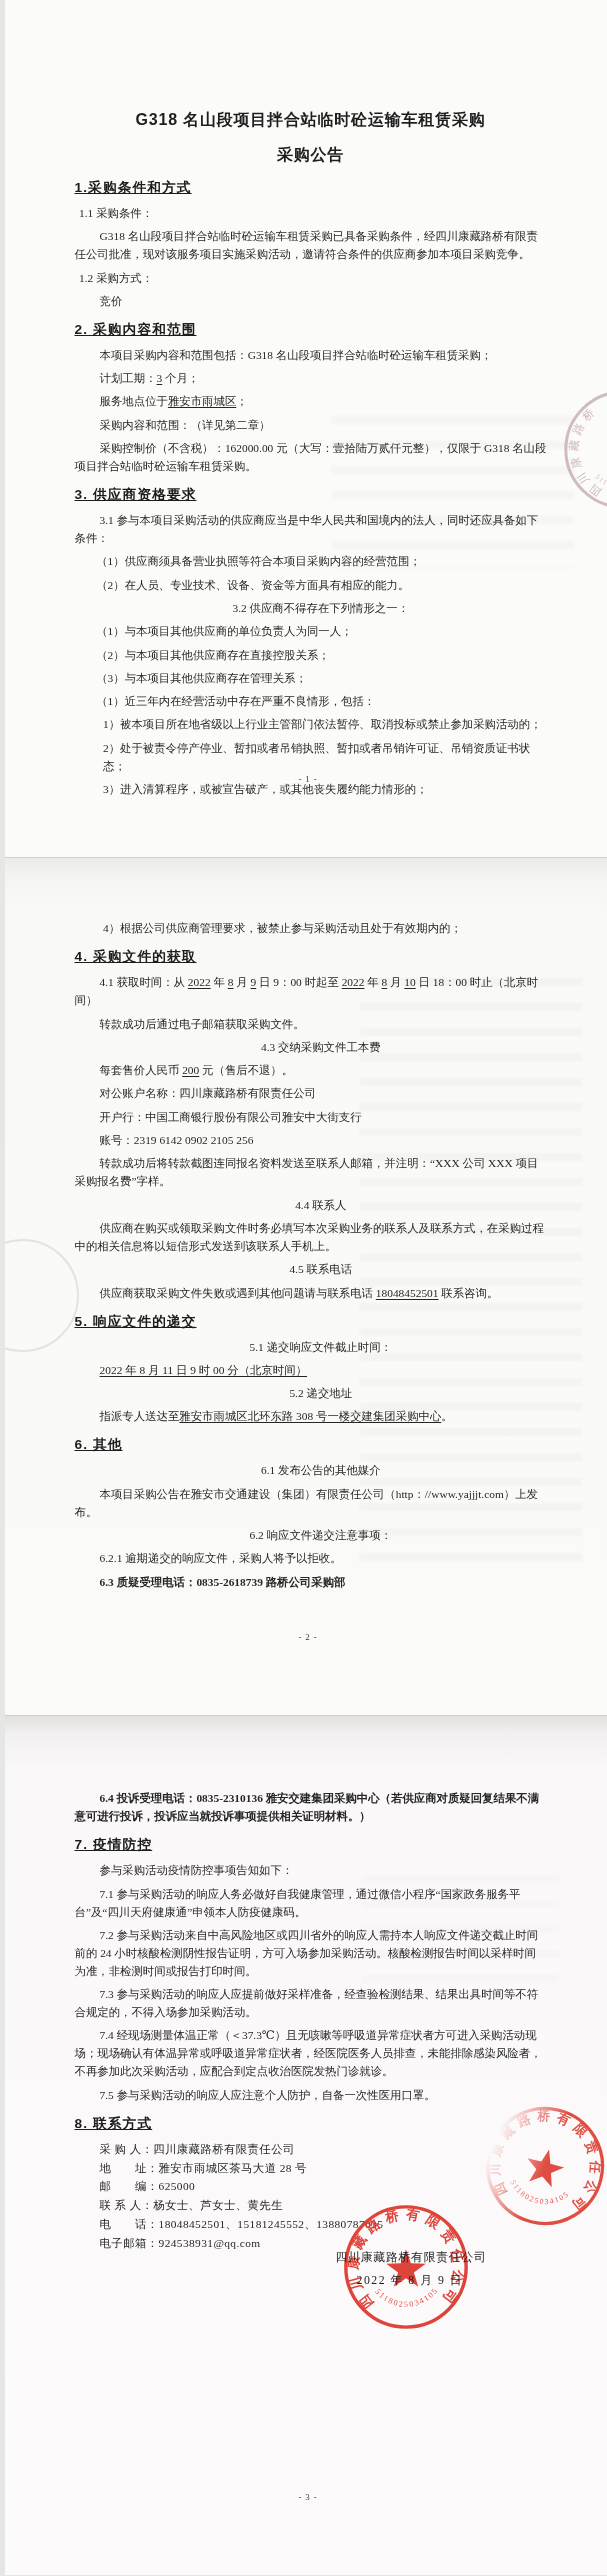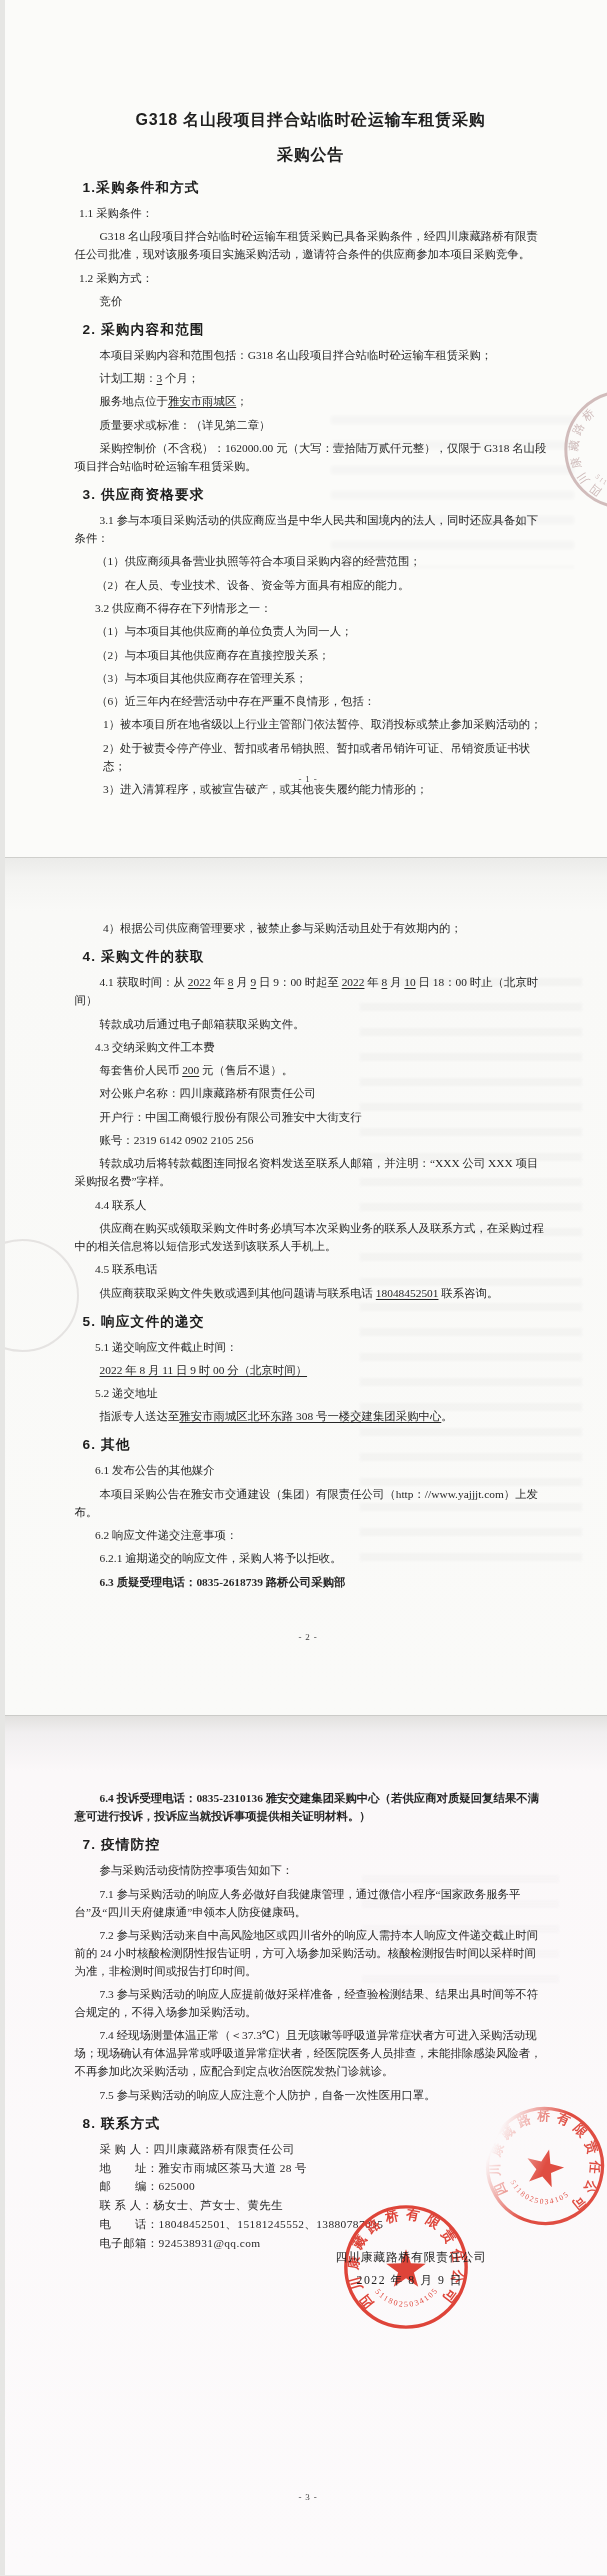--- a/index.html
+++ b/index.html
@@ -16,23 +16,23 @@
         font-size:11.4px;line-height:18px;}
   .page-2 .page-inner{padding-top:56px;}
   .page-3 .page-inner{padding-top:68px;}
 
   p{margin:0;}
   .p-title{font-family:"Liberation Sans","DejaVu Sans",sans-serif;font-weight:bold;
            font-size:16px;line-height:23px;text-align:center;letter-spacing:0.8px;
            color:#1e1e1e;margin:0 0 12px 0;}
   .p-h{font-family:"Liberation Sans","DejaVu Sans",sans-serif;font-weight:bold;
        font-size:13.7px;line-height:20px;letter-spacing:1.1px;color:#1d1d1d;
-       margin:10px 0 6px 8px;}
+       margin:10px 0 6px 0;text-decoration:underline;}
   .p-sub0{margin:5.3px 0 5.3px 0.4em;}
-  .p-sub{margin:5.3px 0 5.3px 1.8em;}
+  .p-sub{margin:5.3px 0 5.3px 1.8em;text-align:center;}
   .p-body{text-indent:2.2em;margin:5.3px 0;}
   .p-line{margin:5.3px 0 5.3px 2.2em;}
   .p-item{margin:5.3px 0 5.3px 1.9em;}
   .p-item2{margin:5.3px 0 5.3px 2.5em;}
   .p-contact{margin:0.8px 0 0.8px 2.2em;letter-spacing:0.4px;}
   .p-bold{font-weight:bold;}
   .u{text-decoration:underline;text-underline-offset:2.3px;}
 
   .pfoot{position:absolute;left:0;right:0;bottom:73px;text-align:center;
          font-size:9px;letter-spacing:0.8px;color:#3a3a3a;}
@@ -70,31 +70,31 @@
         <p class="p-title"><span>采购公告</span></p>
         <p class="p-h"><span>1.采购条件和方式</span></p>
         <p class="p-sub0"><span>1.1 采购条件：</span></p>
         <p class="p-body"><span>G318 名山段项目拌合站临时砼运输车租赁采购已具备采购条件，经四川康藏路桥有限责任公司批准，现对该服务项目实施采购活动，邀请符合条件的供应商参加本项目采购竞争。</span></p>
         <p class="p-sub0"><span>1.2 采购方式：</span></p>
         <p class="p-line"><span>竞价</span></p>
         <p class="p-h"><span>2. 采购内容和范围</span></p>
         <p class="p-line"><span>本项目采购内容和范围包括：G318 名山段项目拌合站临时砼运输车租赁采购；</span></p>
         <p class="p-line"><span>计划工期：</span><span class="u">3</span><span> 个月；</span></p>
         <p class="p-line"><span>服务地点位于</span><span class="u">雅安市雨城区</span><span>；</span></p>
-        <p class="p-line"><span>质量要求或标准：（详见第二章）</span></p>
+        <p class="p-line"><span>采购内容和范围：（详见第二章）</span></p>
         <p class="p-body"><span>采购控制价（不含税）：162000.00 元（大写：壹拾陆万贰仟元整），仅限于 G318 名山段项目拌合站临时砼运输车租赁采购。</span></p>
         <p class="p-h"><span>3. 供应商资格要求</span></p>
         <p class="p-body"><span>3.1 参与本项目采购活动的供应商应当是中华人民共和国境内的法人，同时还应具备如下条件：</span></p>
         <p class="p-item"><span>（1）供应商须具备营业执照等符合本项目采购内容的经营范围；</span></p>
         <p class="p-item"><span>（2）在人员、专业技术、设备、资金等方面具有相应的能力。</span></p>
         <p class="p-sub"><span>3.2 供应商不得存在下列情形之一：</span></p>
         <p class="p-item"><span>（1）与本项目其他供应商的单位负责人为同一人；</span></p>
         <p class="p-item"><span>（2）与本项目其他供应商存在直接控股关系；</span></p>
         <p class="p-item"><span>（3）与本项目其他供应商存在管理关系；</span></p>
-        <p class="p-item"><span>（6）近三年内在经营活动中存在严重不良情形，包括：</span></p>
+        <p class="p-item"><span>（1）近三年内在经营活动中存在严重不良情形，包括：</span></p>
         <p class="p-item2"><span>1）被本项目所在地省级以上行业主管部门依法暂停、取消投标或禁止参加采购活动的；</span></p>
         <p class="p-item2"><span>2）处于被责令停产停业、暂扣或者吊销执照、暂扣或者吊销许可证、吊销资质证书状态；</span></p>
         <p class="p-item2"><span>3）进入清算程序，或被宣告破产，或其他丧失履约能力情形的；</span></p>
       </div>
 
     <svg class="stamp-edge" width="129" height="129" viewBox="0 0 170 170">
       <defs>
         <path id="edgeArc" d="M 85 145 A 60 60 0 1 1 85 25 A 60 60 0 1 1 85 145"></path>
         <path id="edgeNum" d="M 45 118 A 50 50 0 0 0 125 118"></path>
       </defs>

